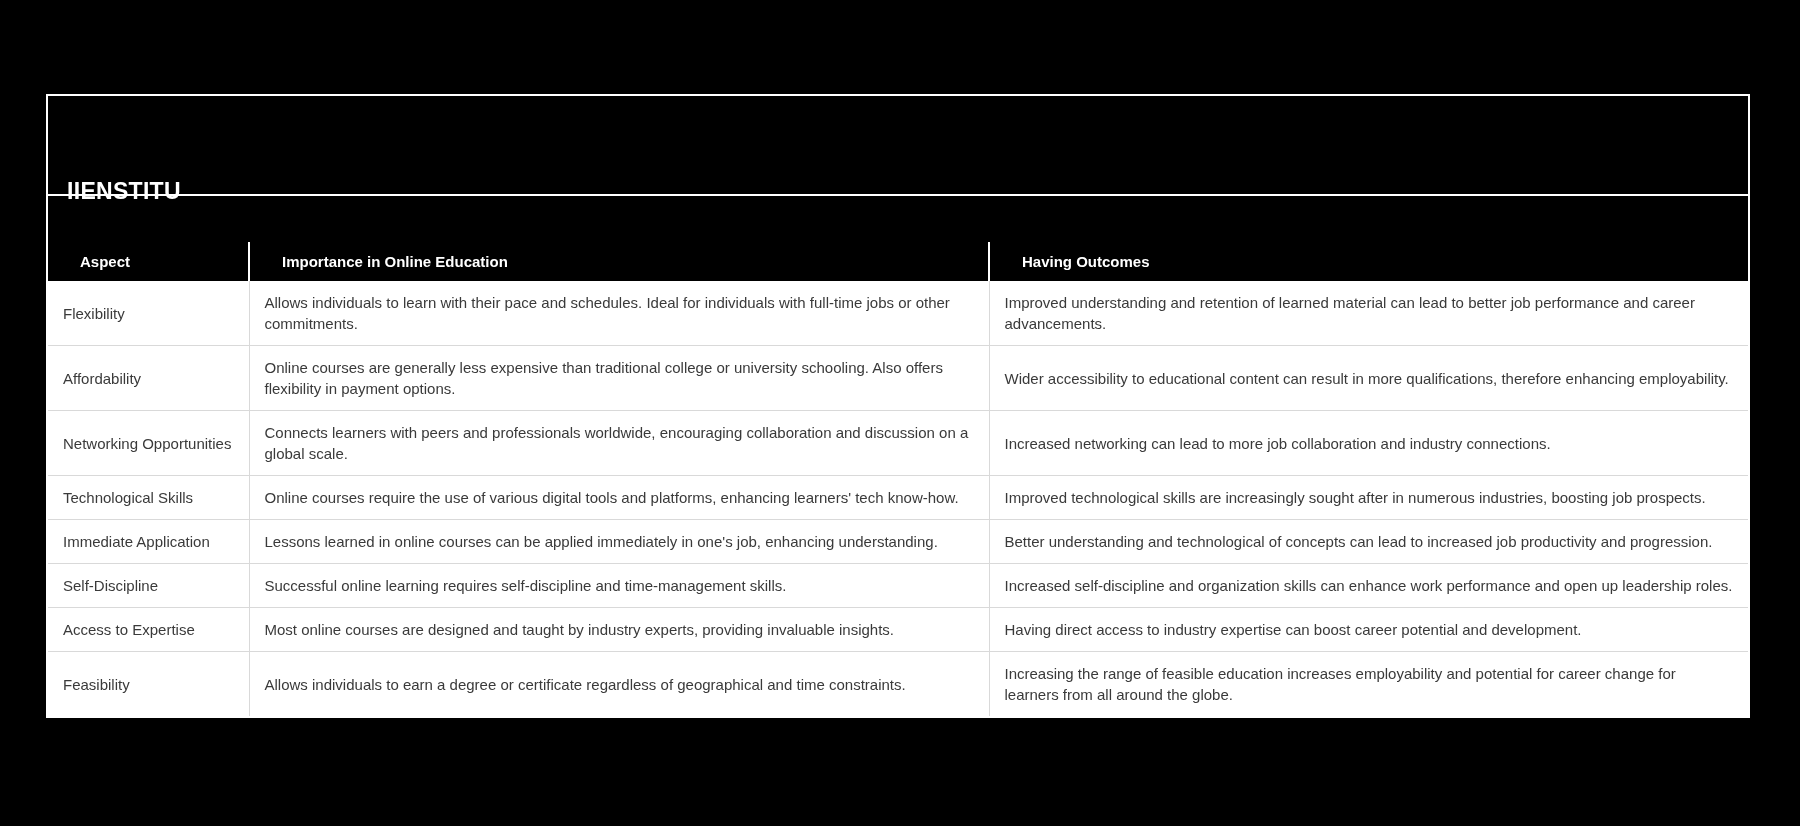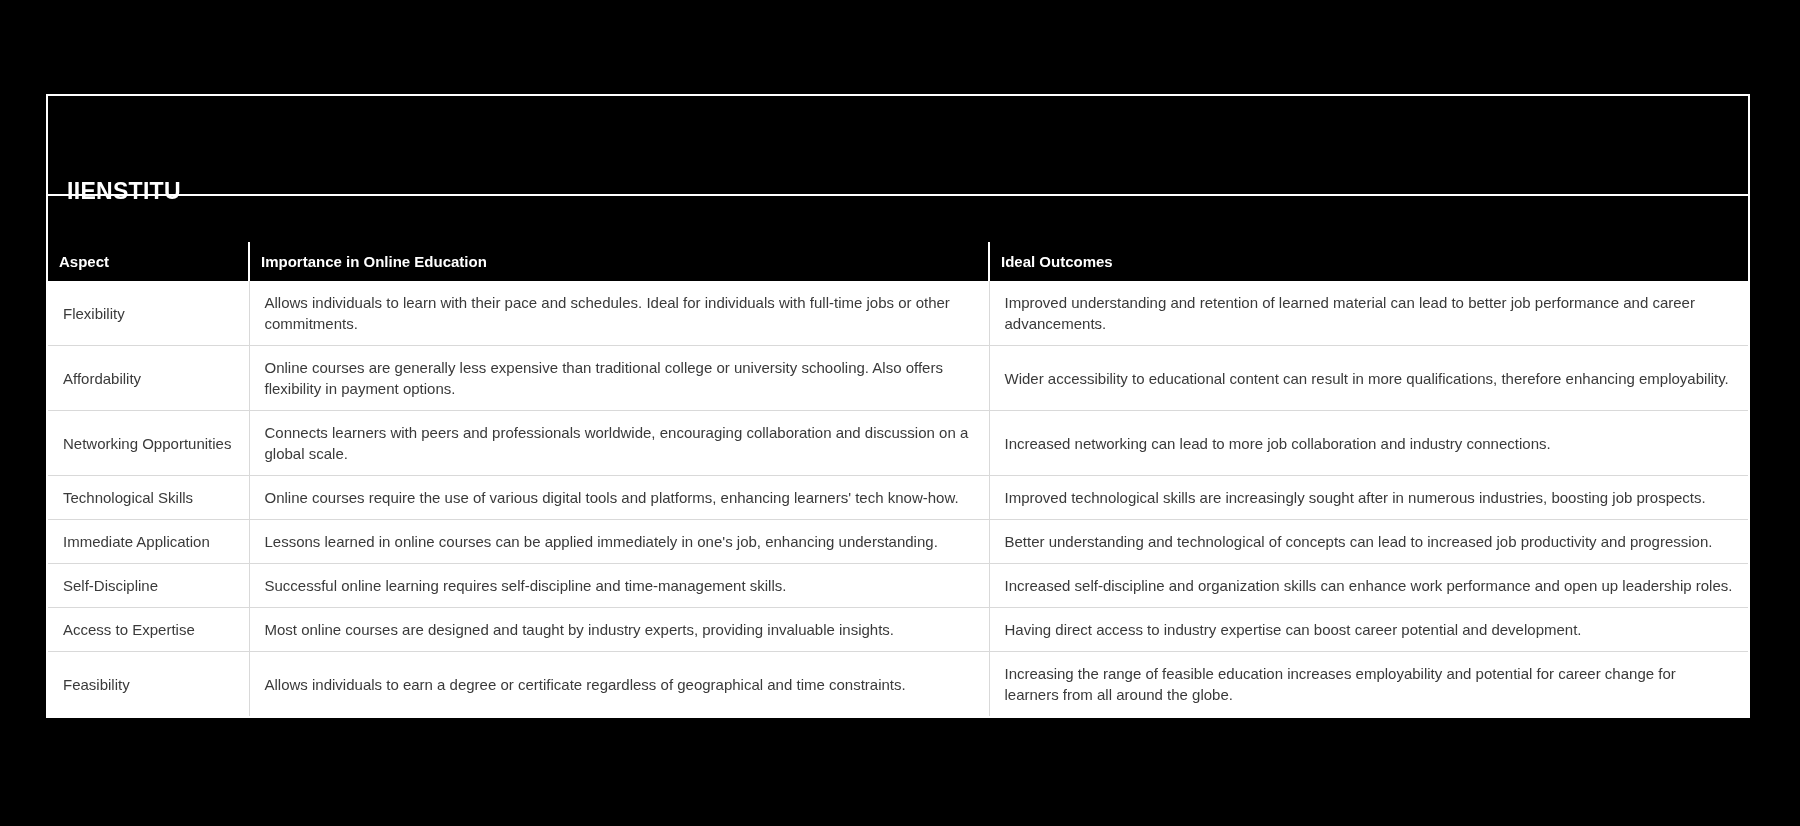--- a/index.html
+++ b/index.html
@@ -43,21 +43,21 @@
     table-layout: fixed;
   }
   col.c1 { width: 201px; }
   col.c2 { width: 740px; }
   thead th {
     background: #000000;
     color: #ffffff;
     font-size: 15px;
     font-weight: 700;
     text-align: left;
-    padding: 11px 11px;
+    padding: 11px 32px;
   }
   thead th:not(:last-child) { border-right: 2px solid #ffffff; }
   tbody td {
     background: #ffffff;
     color: #3a3a3a;
     font-size: 15px;
     line-height: 21px;
     padding: 11px 15px;
     vertical-align: middle;
   }
@@ -74,21 +74,21 @@
   <table class="data">
     <colgroup>
       <col class="c1">
         <col class="c2">
         <col class="c3">
     </colgroup>
     <thead>
       <tr>
         <th>Aspect</th>
         <th>Importance in Online Education</th>
-        <th>Ideal Outcomes</th>
+        <th>Having Outcomes</th>
       </tr>
     </thead>
     <tbody>
       <tr>
         <td>Flexibility</td>
         <td>Allows individuals to learn with their pace and schedules. Ideal for individuals with full-time jobs or other commitments.</td>
         <td>Improved understanding and retention of learned material can lead to better job performance and career advancements.</td>
       </tr>
       <tr>
         <td>Affordability</td>

